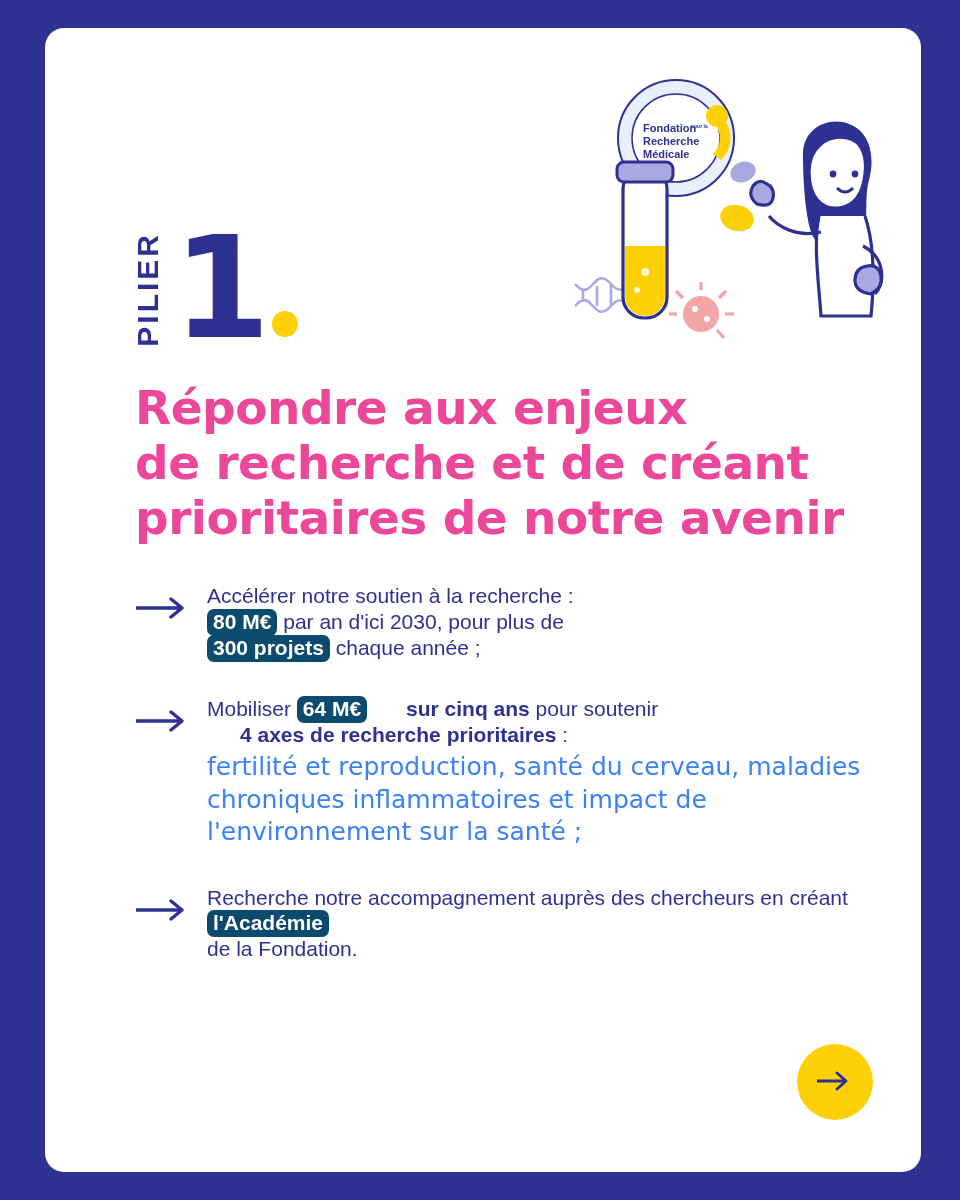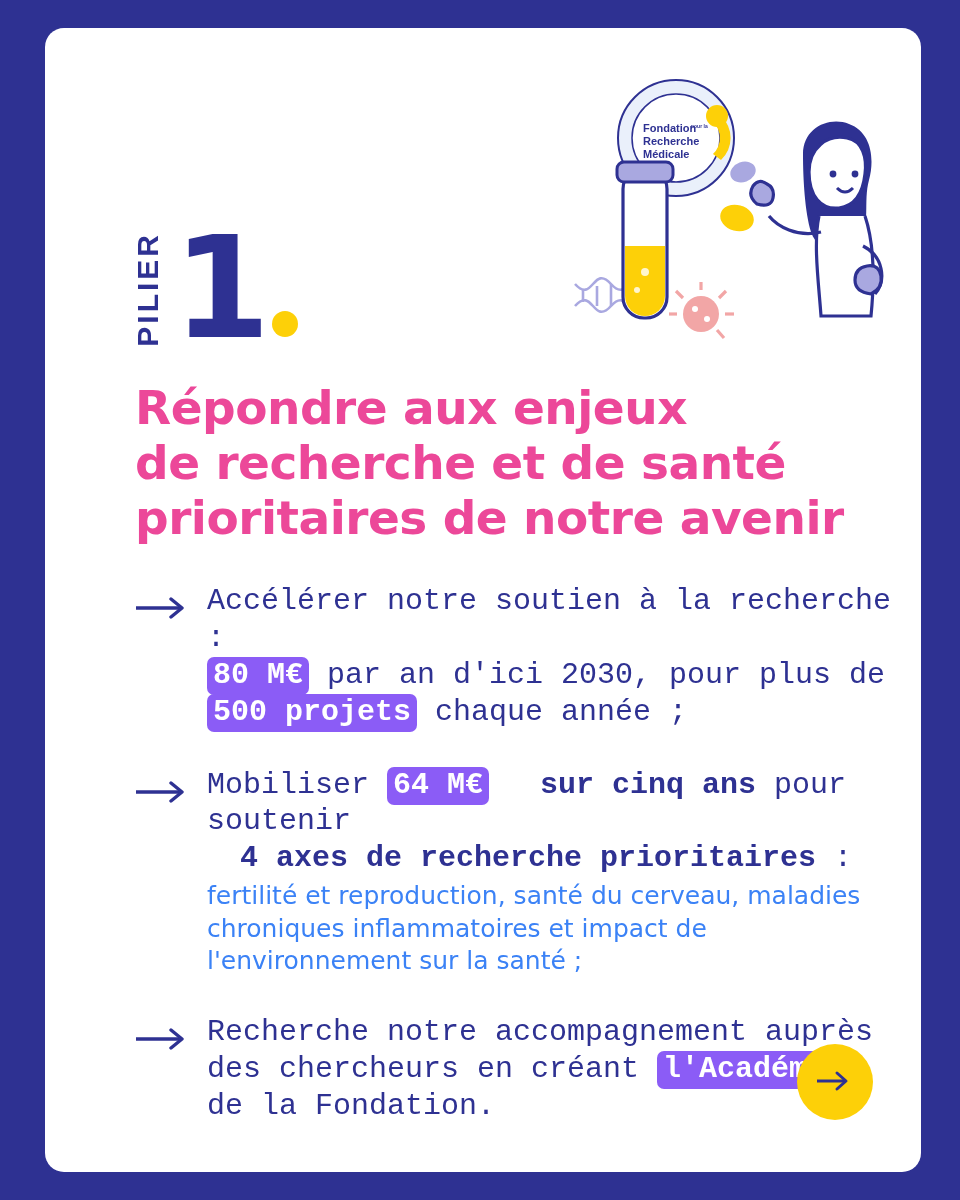--- a/index.html
+++ b/index.html
@@ -109,29 +109,29 @@
   .arrow {
     position: absolute;
     left: 0;
     top: 14px;
     width: 56px;
     height: 22px;
   }
 
   .bullet-text {
     color: #2e3192;
-    font-size: 30px;
+    font-size: 21px;
     line-height: 1.23;
-    font-family: Liberation Mono, monospace;
+    font-family: Liberation Sans, sans-serif;
   }
 
   .bullet-text .strong { font-weight: bold; margin-left: 33px; }
 
   .hl {
-    background: #8b5cf6;
+    background: #0c4a6e;
     color: #ffffff;
     font-weight: bold;
     border-radius: 7px;
     padding: 1px 6px 3px 6px;
     white-space: nowrap;
   }
 
   .sub {
     color: #3b82f6;
     font-size: 25px;
@@ -233,37 +233,37 @@
       </svg>
     </div>
 
     <div class="pilier-wrap">
       <div class="pilier-vertical">PILIER</div>
       <div class="pilier-number"><span>1</span><span class="pilier-dot"></span></div>
     </div>
 
     <div class="title">
       <div>Répondre aux enjeux</div>
-      <div>de recherche et de santé</div>
+      <div>de recherche et de créant</div>
       <div>prioritaires de notre avenir</div>
     </div>
 
     <div class="bullets">
 
       <div class="bullet">
         <span class="arrow">
           <svg width="56" height="22" viewBox="0 0 56 22">
               <path d="M1 11 H46" stroke="#2e3192" stroke-width="3.4" fill="none"></path>
               <path d="M36 2 L47 11 L36 20" stroke="#2e3192" stroke-width="3.4" fill="none" stroke-linejoin="round" stroke-linecap="round"></path>
             </svg>
         </span>
         <div class="bullet-text">
           <span>Accélérer notre soutien à la recherche :</span><br>
           <span class="hl">80 M€</span><span> par an d'ici 2030, pour plus de </span><br>
-          <span class="hl">500 projets</span><span> chaque année ;</span>
+          <span class="hl">300 projets</span><span> chaque année ;</span>
         </div>
       </div>
 
       <div class="bullet">
         <span class="arrow">
           <svg width="56" height="22" viewBox="0 0 56 22">
               <path d="M1 11 H46" stroke="#2e3192" stroke-width="3.4" fill="none"></path>
               <path d="M36 2 L47 11 L36 20" stroke="#2e3192" stroke-width="3.4" fill="none" stroke-linejoin="round" stroke-linecap="round"></path>
             </svg>
         </span>

